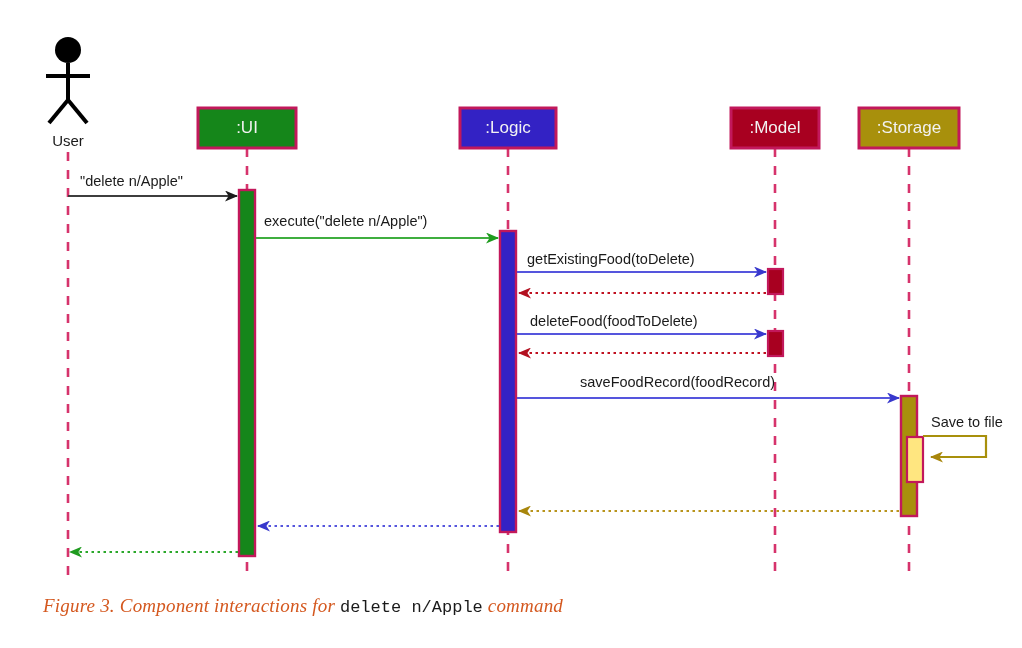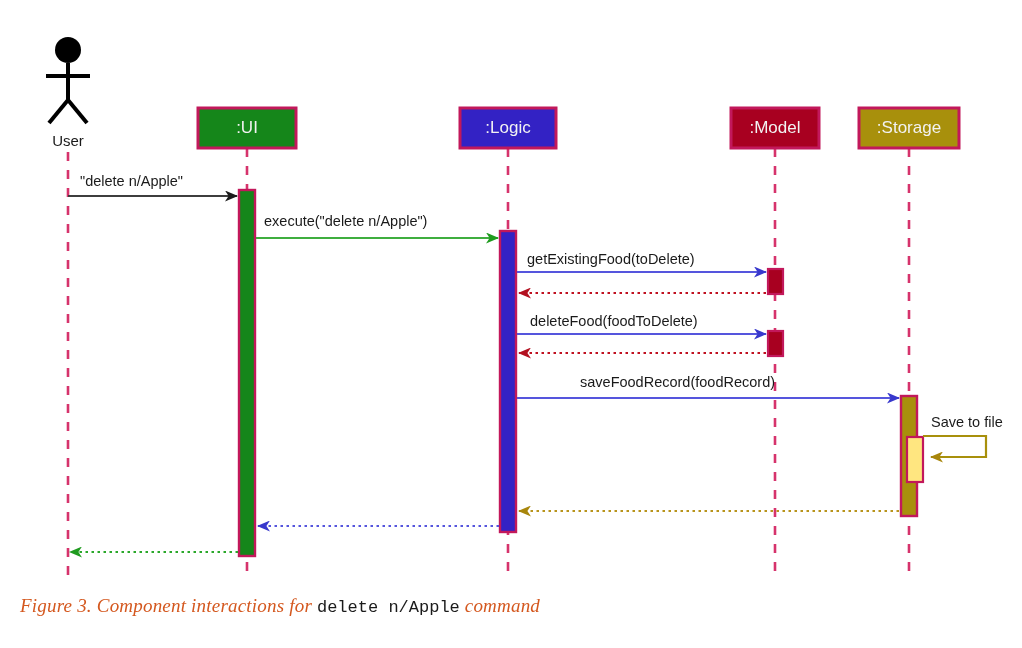--- a/index.html
+++ b/index.html
@@ -38,21 +38,21 @@
     fill: #1a1a1a;
     text-anchor: middle;
   }
   .msg-label {
     font-family: "Liberation Sans", sans-serif;
     font-size: 14.5px;
     fill: #1a1a1a;
   }
   .caption-wrap {
     position: absolute;
-    left: 20px;
+    left: 43px;
     top: 595px;
     width: 960px;
     white-space: nowrap;
   }
   .caption-text {
     font-family: "Liberation Serif", serif;
     font-style: italic;
     font-size: 19px;
     color: #d4581f;
     letter-spacing: 0.2px;

